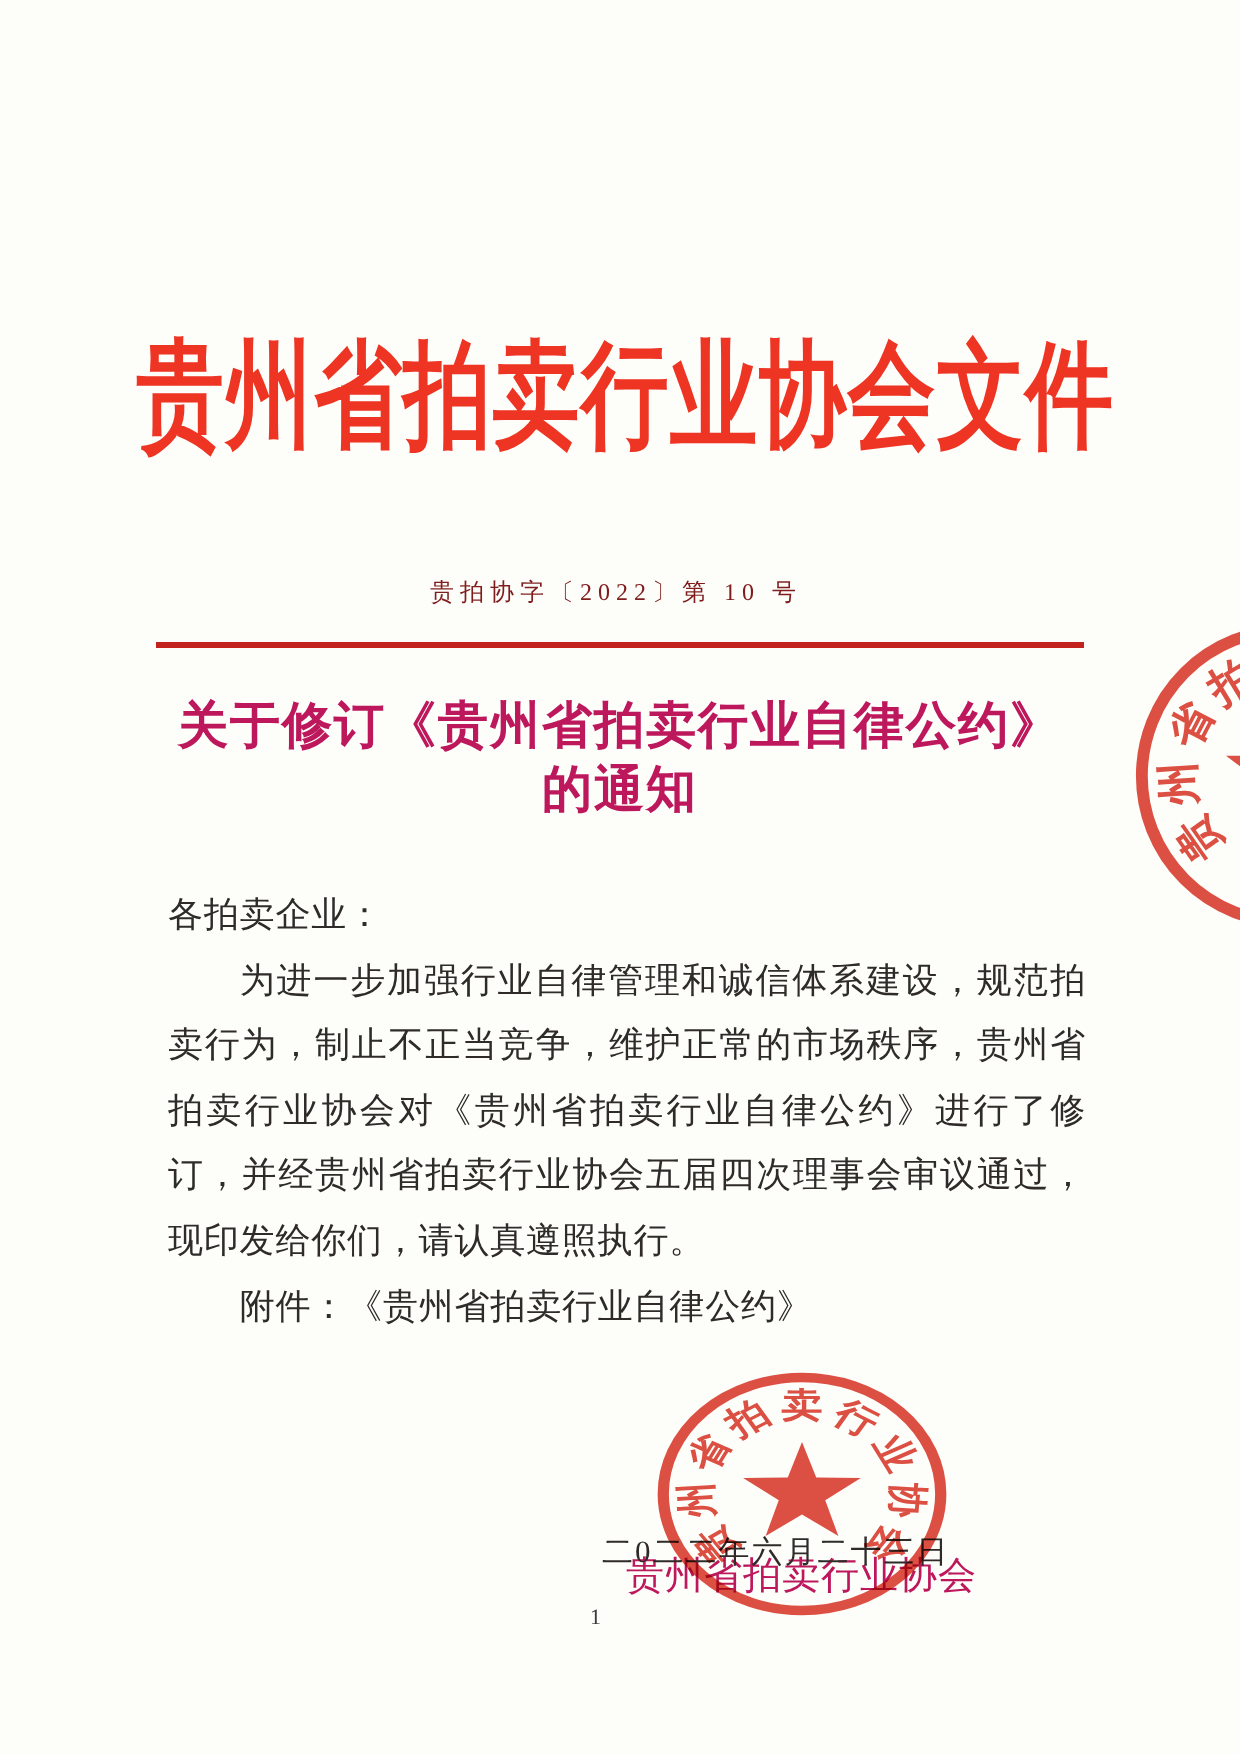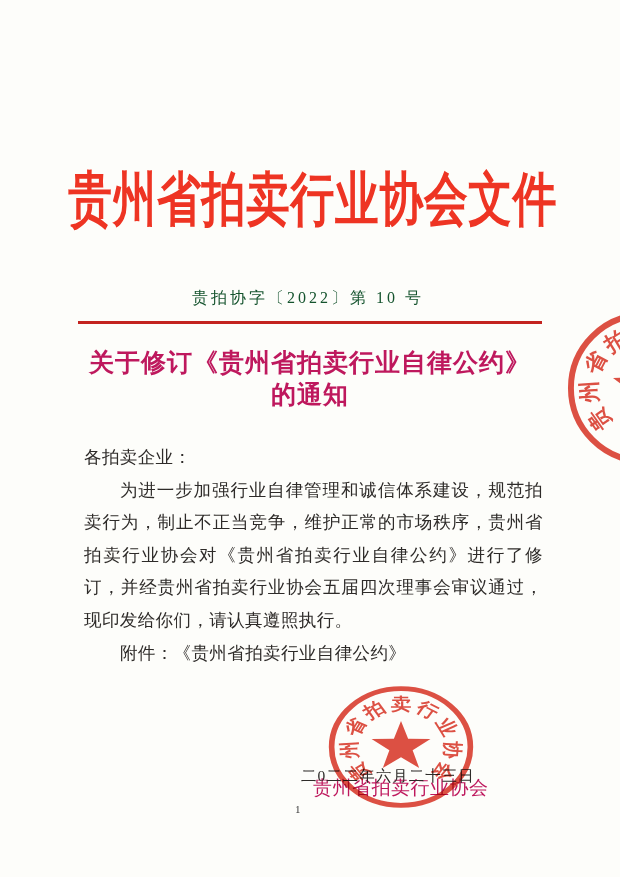--- a/index.html
+++ b/index.html
@@ -19,21 +19,21 @@
     font-size:56px;line-height:62px;font-weight:bold;
     color:var(--accent,#ee3423);
     transform:scale(0.78,1.04);
     transform-origin:50% 50%;
     letter-spacing:1px;
     white-space:nowrap;
   }
   .doc-number{
     position:absolute;top:288px;left:0;width:616px;
     text-align:center;
-    font-size:16px;color:#14532d;
+    font-size:12px;color:#7f1d1d;
     letter-spacing:3px;
   }
   .red-line{
     position:absolute;top:321px;left:78px;width:464px;height:3px;
     background:var(--line-color,#c3231f);
   }
   
   .notice-title{
     position:absolute;top:347px;left:0;width:620px;margin:0;
     text-align:center;

